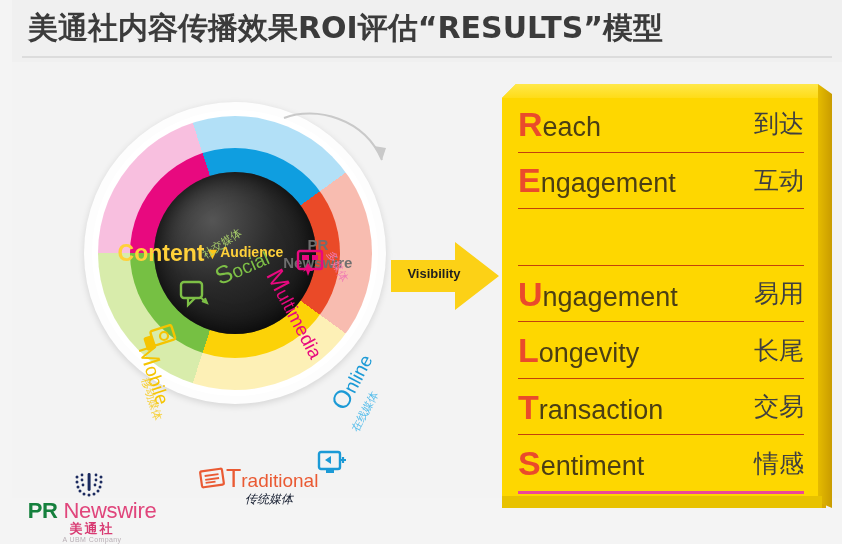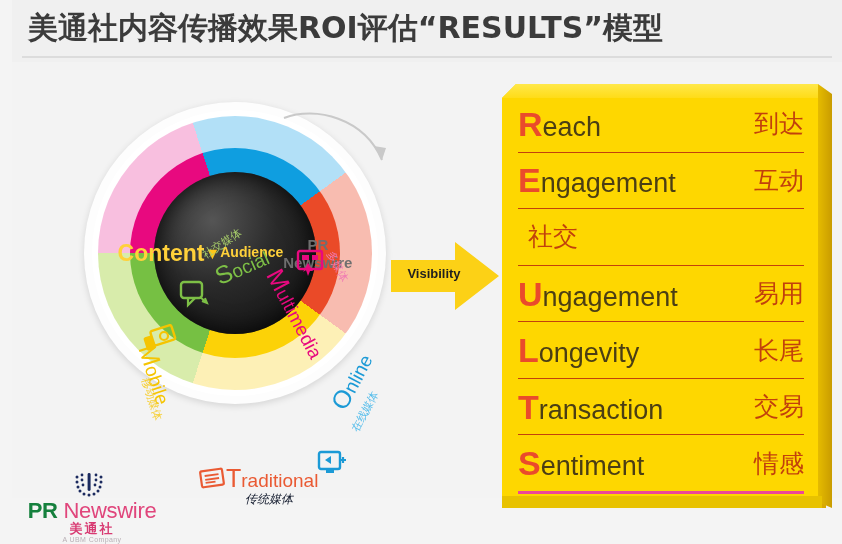--- a/index.html
+++ b/index.html
@@ -277,21 +277,21 @@
     white-space: nowrap;
     font-family: "Liberation Sans", "DejaVu Sans", sans-serif;
   }
   .result-en .cap {
     color: #ea4b2b;
     font-size: 34px;
     font-weight: bold;
   }
   .result-cn {
     font-size: 25px;
-    color: #c2410c;
+    color: #404040;
     white-space: nowrap;
     padding-left: 10px;
   }
 
   
   #footer-logo {
     position: absolute;
     left: 10px;
     top: 470px;
     width: 140px;
@@ -419,21 +419,20 @@
   <div id="results-list">
     <div class="result-row">
       <span class="result-en"><span class="cap">R</span><span>each</span></span>
       <span class="result-cn">到达</span>
     </div>
     <div class="result-row">
       <span class="result-en"><span class="cap">E</span><span>ngagement</span></span>
       <span class="result-cn">互动</span>
     </div>
     <div class="result-row">
-      <span class="result-cn">社交</span>
     </div>
     <div class="result-row">
       <span class="result-en"><span class="cap">U</span><span>ngagement</span></span>
       <span class="result-cn">易用</span>
     </div>
     <div class="result-row">
       <span class="result-en"><span class="cap">L</span><span>ongevity</span></span>
       <span class="result-cn">长尾</span>
     </div>
     <div class="result-row">

